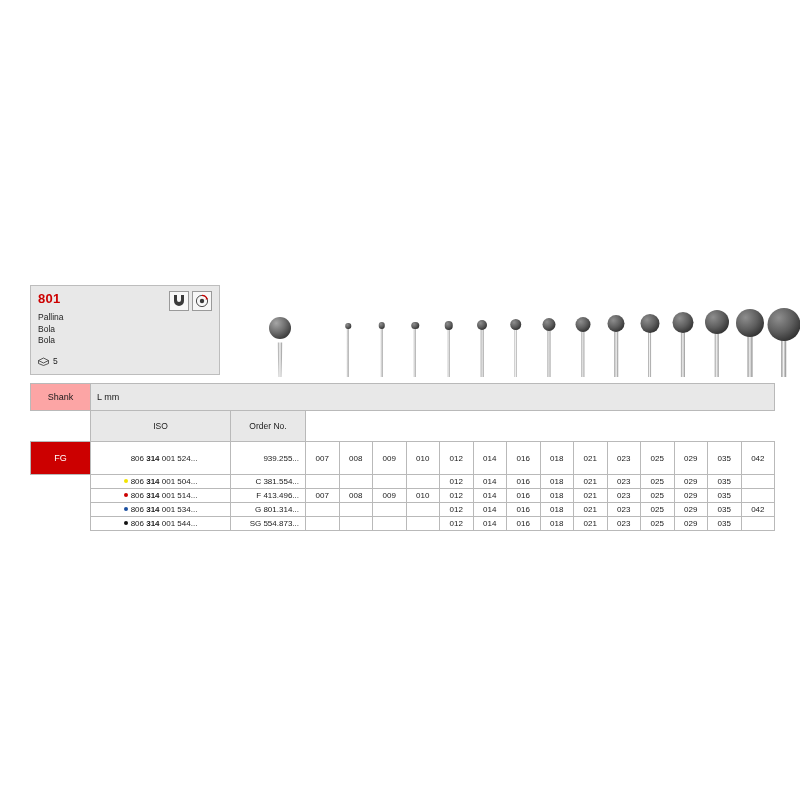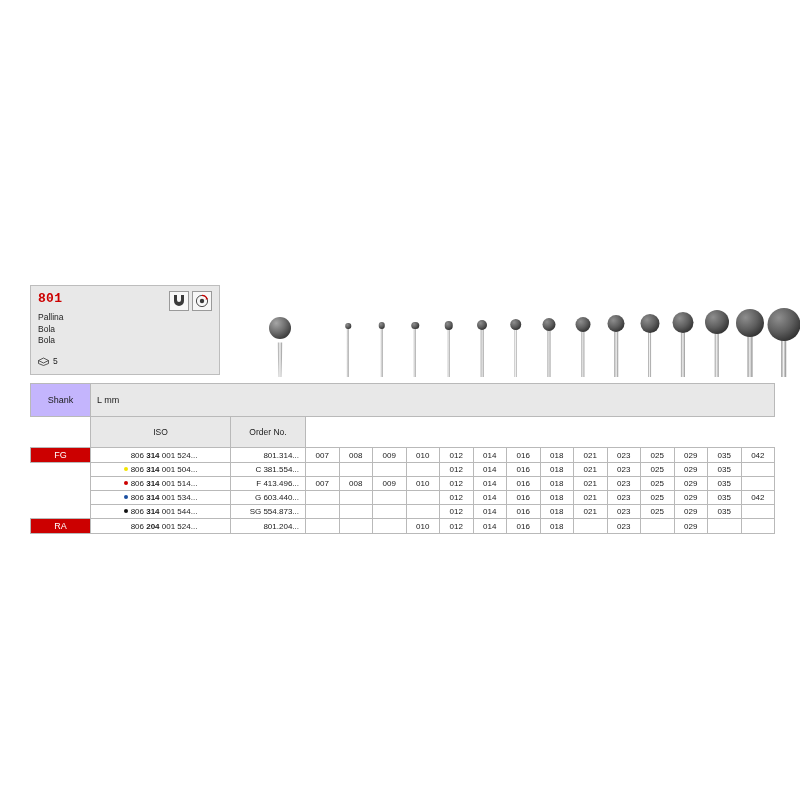--- a/index.html
+++ b/index.html
@@ -39,21 +39,20 @@
     box-sizing: border-box;
   }
   .info-code {
     position: absolute;
     left: 7px;
     top: 5px;
     font-size: 13px;
     font-weight: bold;
     color: #cc0000;
     letter-spacing: 0.3px;
-    font-family: Liberation Mono, monospace;
   }
   .info-names {
     position: absolute;
     left: 7px;
     top: 26px;
     font-size: 8.5px;
     color: #222222;
     line-height: 11.5px;
   }
   .info-pack {
@@ -122,26 +121,26 @@
     table-layout: fixed;
   }
   table.grid td, table.grid th {
     border: 1px solid #b9b9b9;
     box-sizing: border-box;
     font-weight: normal;
     padding: 0;
   }
 
   .hdr-shank {
-    background: #c4b5fd;
+    background: #fca5a5;
     font-size: 9px;
     font-weight: bold;
     color: #1a1a1a;
     text-align: center;
-    height: 33px;
+    height: 27px;
   }
   .hdr-lmm {
     background: #e8e8e8;
     font-size: 9px;
     font-weight: bold;
     color: #1a1a1a;
     text-align: left;
     padding-left: 6px !important;
     height: 17px;
   }
@@ -161,21 +160,21 @@
     color: #1a1a1a;
     height: 31px;
   }
 
   .shank-cell {
     background: #cc0000;
     color: #ffffff;
     font-size: 9px;
     font-weight: bold;
     text-align: center;
-    height: 15px;
+    height: 33px;
   }
   .shank-blank {
     background: #ffffff;
   }
 
   .iso-cell {
     font-size: 8px;
     color: #1a1a1a;
     text-align: center;
     height: 14px;
@@ -342,21 +341,21 @@
         <th class="shank-blank" style="border:none;background:#fff"></th>
         <th class="hdr-iso">ISO</th>
         <th class="hdr-order">Order No.</th>
         <th colspan="14" style="border:none;background:#fff"></th>
       </tr>
     </thead>
     <tbody id="tbody">
         <tr>
           <td class="shank-cell">FG</td>
           <td class="iso-cell"><span class="dot none"></span>806 <span class="bold">314</span> 001 524...</td>
-          <td class="order-cell">801.314...</td>
+          <td class="order-cell">939.255...</td>
           <td class="size-cell">007</td>
           <td class="size-cell">008</td>
           <td class="size-cell">009</td>
           <td class="size-cell">010</td>
           <td class="size-cell">012</td>
           <td class="size-cell">014</td>
           <td class="size-cell">016</td>
           <td class="size-cell">018</td>
           <td class="size-cell">021</td>
           <td class="size-cell">023</td>
@@ -399,21 +398,21 @@
           <td class="size-cell">021</td>
           <td class="size-cell">023</td>
           <td class="size-cell">025</td>
           <td class="size-cell">029</td>
           <td class="size-cell">035</td>
           <td class="size-cell"></td>
         </tr>
         <tr>
           <td class="shank-blank" style="border: none;"></td>
           <td class="iso-cell"><span class="dot" style="background: rgb(26, 79, 160);"></span>806 <span class="bold">314</span> 001 534...</td>
-          <td class="order-cell">G 603.440...</td>
+          <td class="order-cell">G 801.314...</td>
           <td class="size-cell"></td>
           <td class="size-cell"></td>
           <td class="size-cell"></td>
           <td class="size-cell"></td>
           <td class="size-cell">012</td>
           <td class="size-cell">014</td>
           <td class="size-cell">016</td>
           <td class="size-cell">018</td>
           <td class="size-cell">021</td>
           <td class="size-cell">023</td>
@@ -434,35 +433,16 @@
           <td class="size-cell">014</td>
           <td class="size-cell">016</td>
           <td class="size-cell">018</td>
           <td class="size-cell">021</td>
           <td class="size-cell">023</td>
           <td class="size-cell">025</td>
           <td class="size-cell">029</td>
           <td class="size-cell">035</td>
           <td class="size-cell"></td>
         </tr>
-        <tr>
-          <td class="shank-cell">RA</td>
-          <td class="iso-cell"><span class="dot none"></span>806 <span class="bold">204</span> 001 524...</td>
-          <td class="order-cell">801.204...</td>
-          <td class="size-cell"></td>
-          <td class="size-cell"></td>
-          <td class="size-cell"></td>
-          <td class="size-cell">010</td>
-          <td class="size-cell">012</td>
-          <td class="size-cell">014</td>
-          <td class="size-cell">016</td>
-          <td class="size-cell">018</td>
-          <td class="size-cell"></td>
-          <td class="size-cell">023</td>
-          <td class="size-cell"></td>
-          <td class="size-cell">029</td>
-          <td class="size-cell"></td>
-          <td class="size-cell"></td>
-        </tr>
       </tbody>
   </table>
 
 </div>
 
 </body></html>

